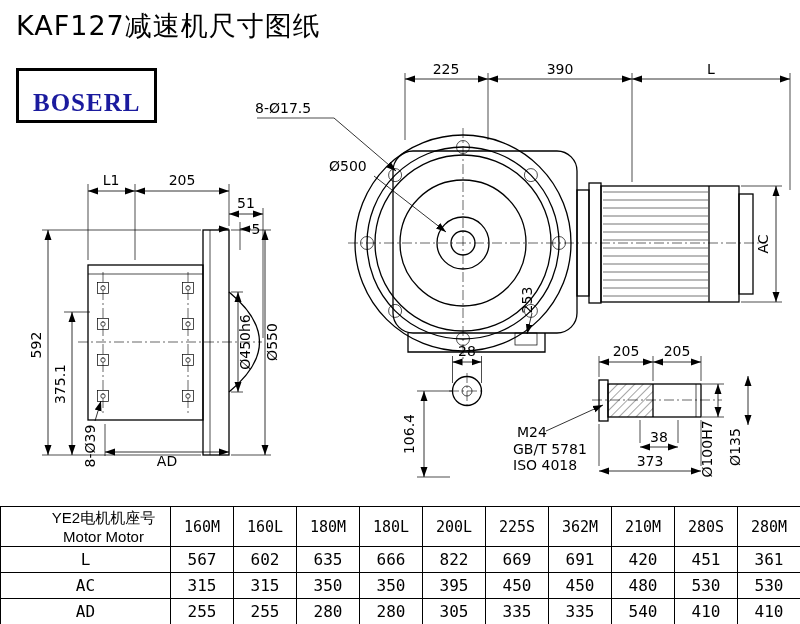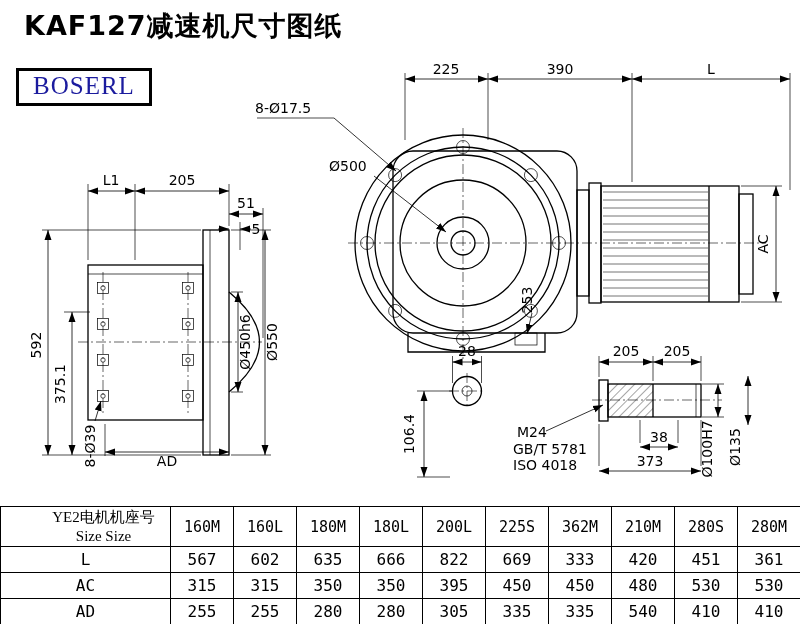--- a/index.html
+++ b/index.html
@@ -1,38 +1,38 @@
 <!DOCTYPE html>
 <html><head>
 <meta charset="utf-8">
 <style>
   * { margin:0; padding:0; box-sizing:border-box; }
   html,body { width:800px; height:624px; background:#fff; overflow:hidden;
               font-family:"DejaVu Sans", sans-serif; color:#000; }
   .stage { position:absolute; left:0; top:0; width:800px; height:624px; background:#fff; }
-  .title { position:absolute; left:24px; top:8px; font-size:27px; font-weight:bold;
+  .title { position:absolute; left:16px; top:8px; font-size:27px; font-weight:normal;
            letter-spacing:1px; white-space:nowrap; }
-  .logo { position:absolute; left:16px; top:68px; border:3px solid #000; padding:1px 14px 3px 14px;
-          font-family:"Liberation Serif", serif; font-weight:normal; font-size:25px;
+  .logo { position:absolute; left:16px; top:68px; border:3px solid #000; padding:18px 14px 3px 14px;
+          font-family:"Liberation Serif", serif; font-weight:bold; font-size:25px;
           color:#1b1b9e; letter-spacing:1px; background:#fff; }
   svg.drawing { position:absolute; left:0; top:0; }
   .o   { stroke:#000; stroke-width:1.3; fill:none; }
   .t   { stroke:#000; stroke-width:0.7; fill:none; }
   .d   { stroke:#000; stroke-width:0.8; fill:none; }
   .cl  { stroke:#000; stroke-width:0.6; fill:none; stroke-dasharray:10 3 2 3; }
   .fin { stroke:#000; stroke-width:0.55; fill:none; }
   .dt  { font:14px "DejaVu Sans", sans-serif; fill:#000; stroke:none; }
   table.dims { position:absolute; left:0; top:506px; width:800px; height:118px;
                border-collapse:collapse; table-layout:fixed; background:#fff;
                font-family:"DejaVu Sans Mono","DejaVu Sans", monospace; }
   table.dims td { border:1px solid #000; text-align:center; vertical-align:middle;
                   font-size:16px; padding:0; }
   table.dims tr.hdr td { height:40px; font-size:15px; }
   table.dims tr.row td { height:26px; }
-  .hcell div { line-height:19px; font-family:Liberation Serif, serif;margin-left:36px; }
+  .hcell div { line-height:19px; font-family:Liberation Sans, sans-serif;margin-left:36px; }
 </style>
 </head>
 <body>
 
 <div class="stage">
 
   <svg class="drawing" width="800" height="506" viewBox="0 0 800 506">
     <defs>
       <marker id="ae" orient="auto" markerUnits="userSpaceOnUse" markerWidth="12" markerHeight="9" refX="10" refY="4.5">
         <path d="M0,1 L10,4.5 L0,8 Z" fill="#000"></path>
@@ -263,42 +263,42 @@
       <col style="width:63px">
         <col style="width:63px">
         <col style="width:63px">
         <col style="width:63px">
         <col style="width:63px">
     </colgroup>
     <tbody>
       <tr class="hdr">
         <td class="hcell">
           <div>YE2电机机座号</div>
-          <div>Size Size</div>
+          <div>Motor Motor</div>
         </td>
         <td>160M</td>
         <td>160L</td>
         <td>180M</td>
         <td>180L</td>
         <td>200L</td>
         <td>225S</td>
         <td>362M</td>
         <td>210M</td>
         <td>280S</td>
         <td>280M</td>
       </tr>
       <tr class="row">
         <td>L</td>
         <td>567</td>
         <td>602</td>
         <td>635</td>
         <td>666</td>
         <td>822</td>
         <td>669</td>
-        <td>333</td>
+        <td>691</td>
         <td>420</td>
         <td>451</td>
         <td>361</td>
       </tr>
       <tr class="row">
         <td>AC</td>
         <td>315</td>
         <td>315</td>
         <td>350</td>
         <td>350</td>

